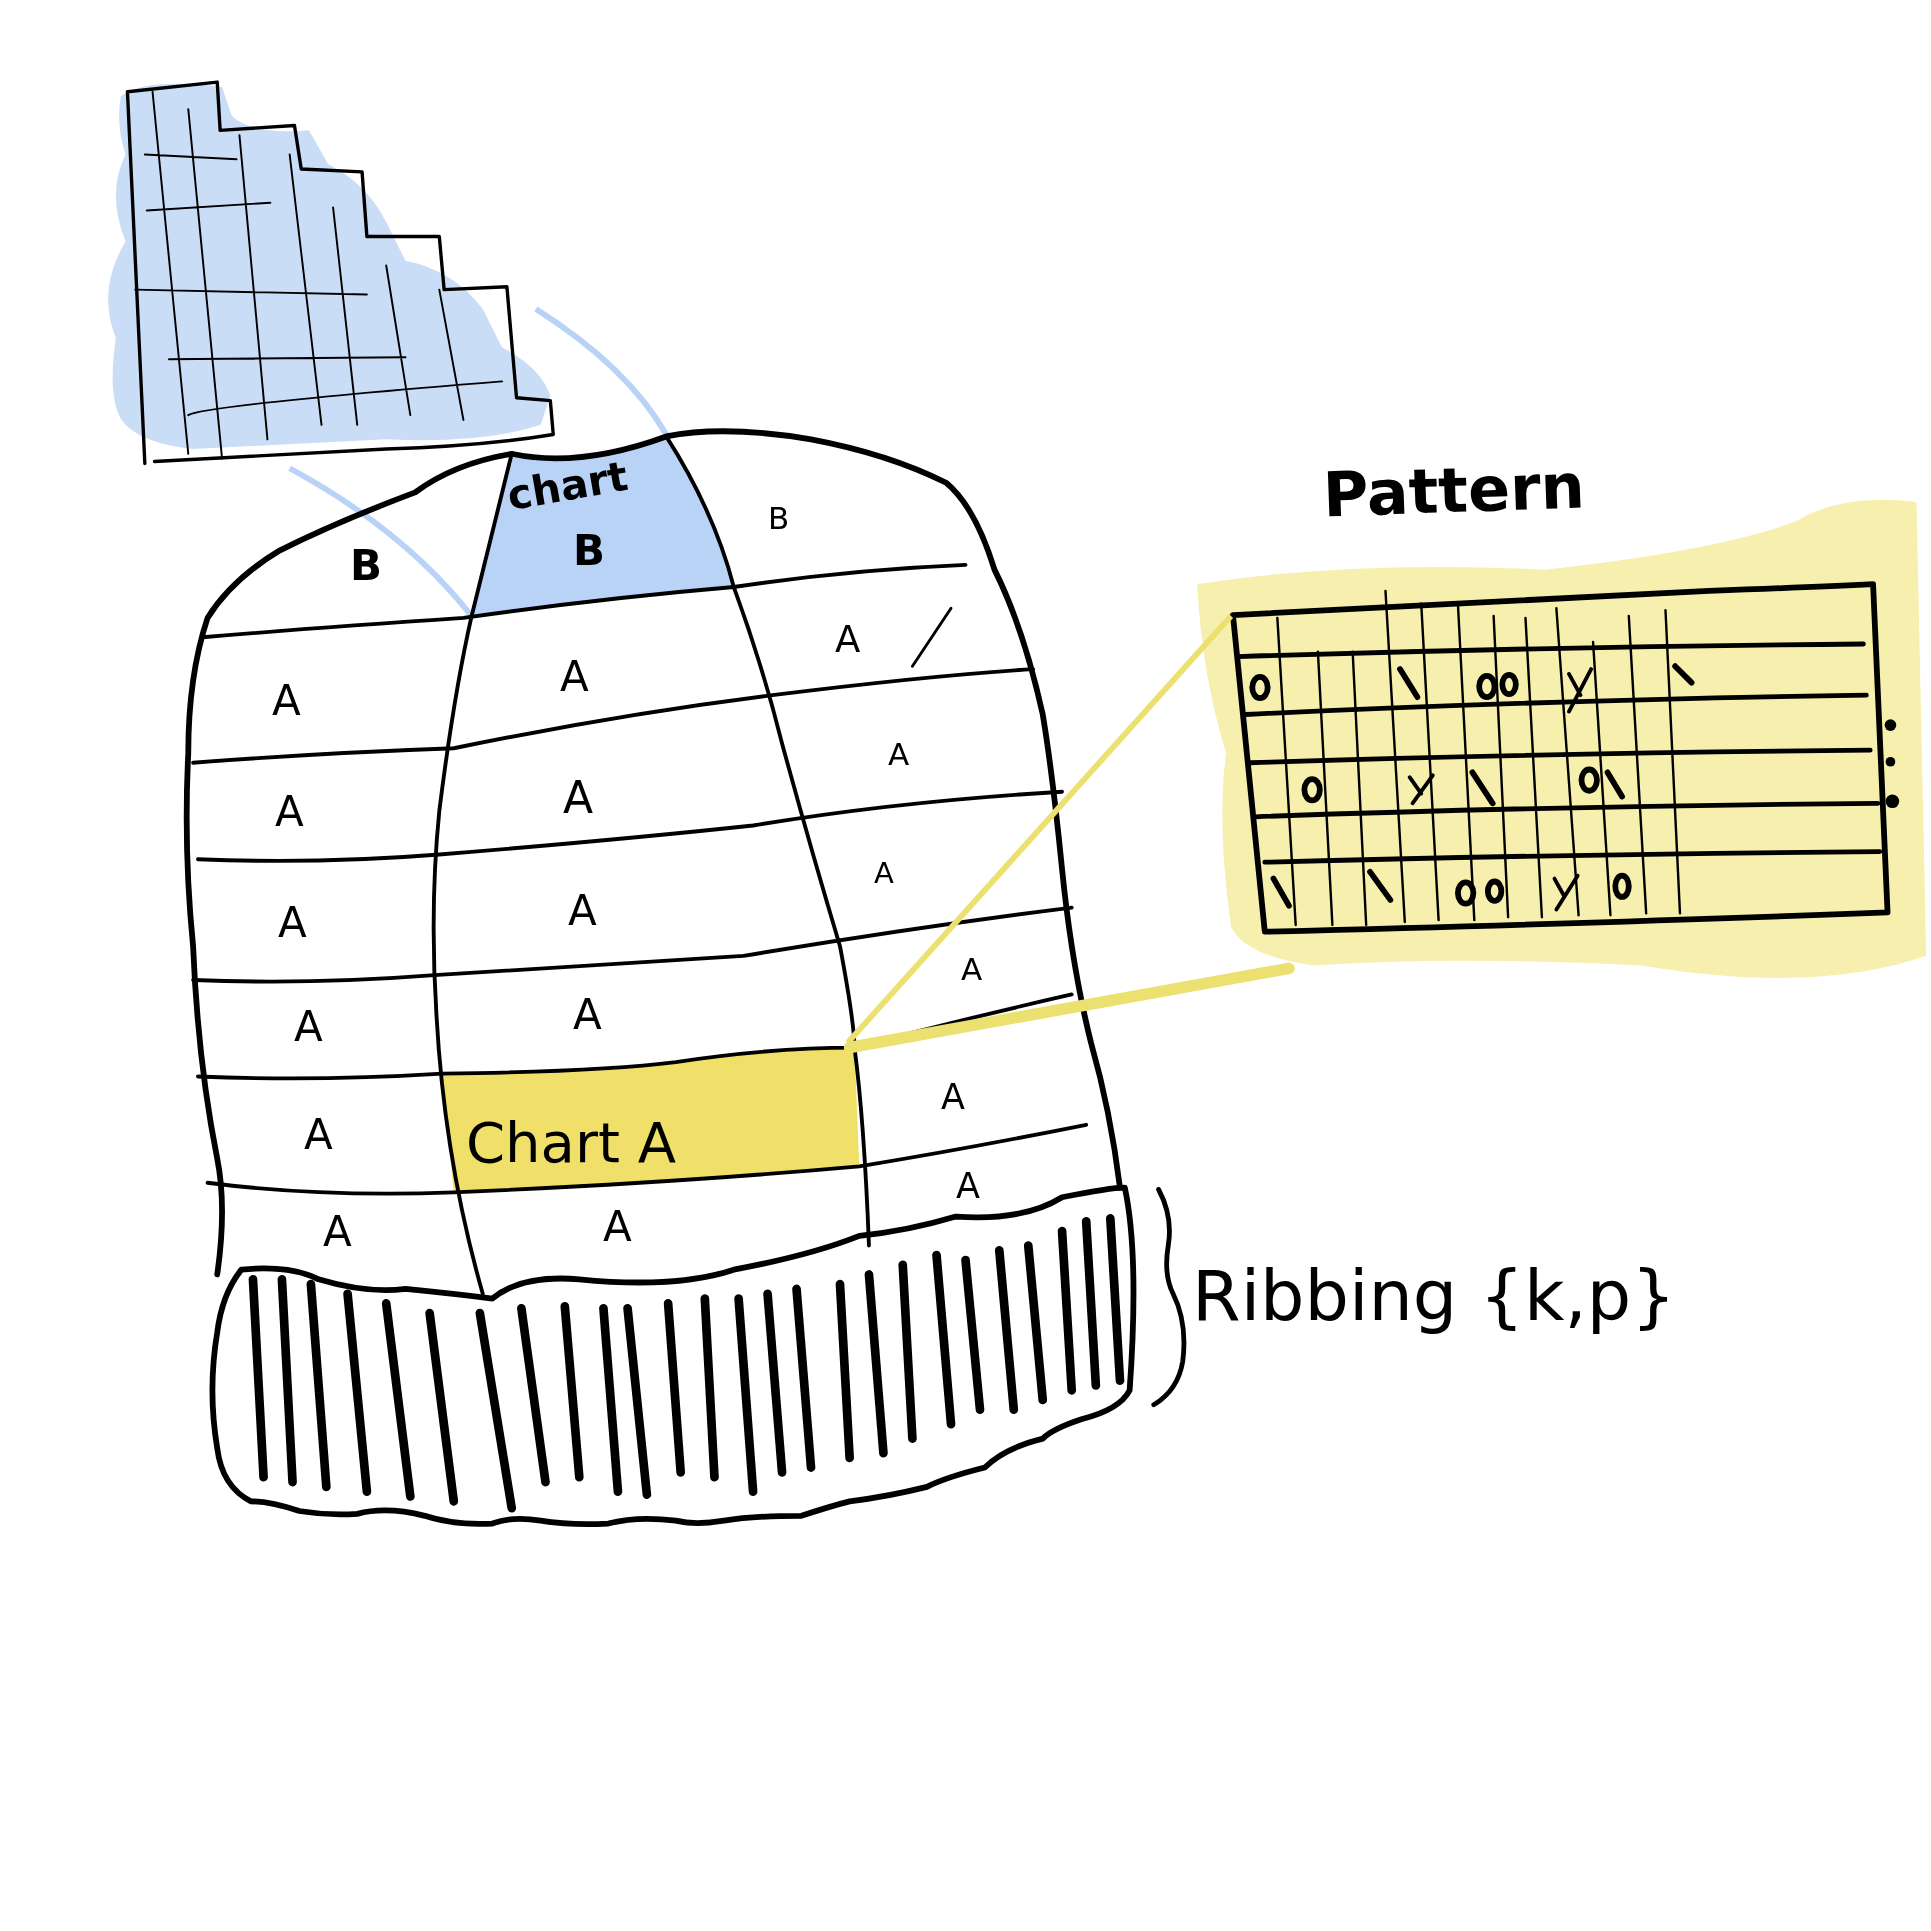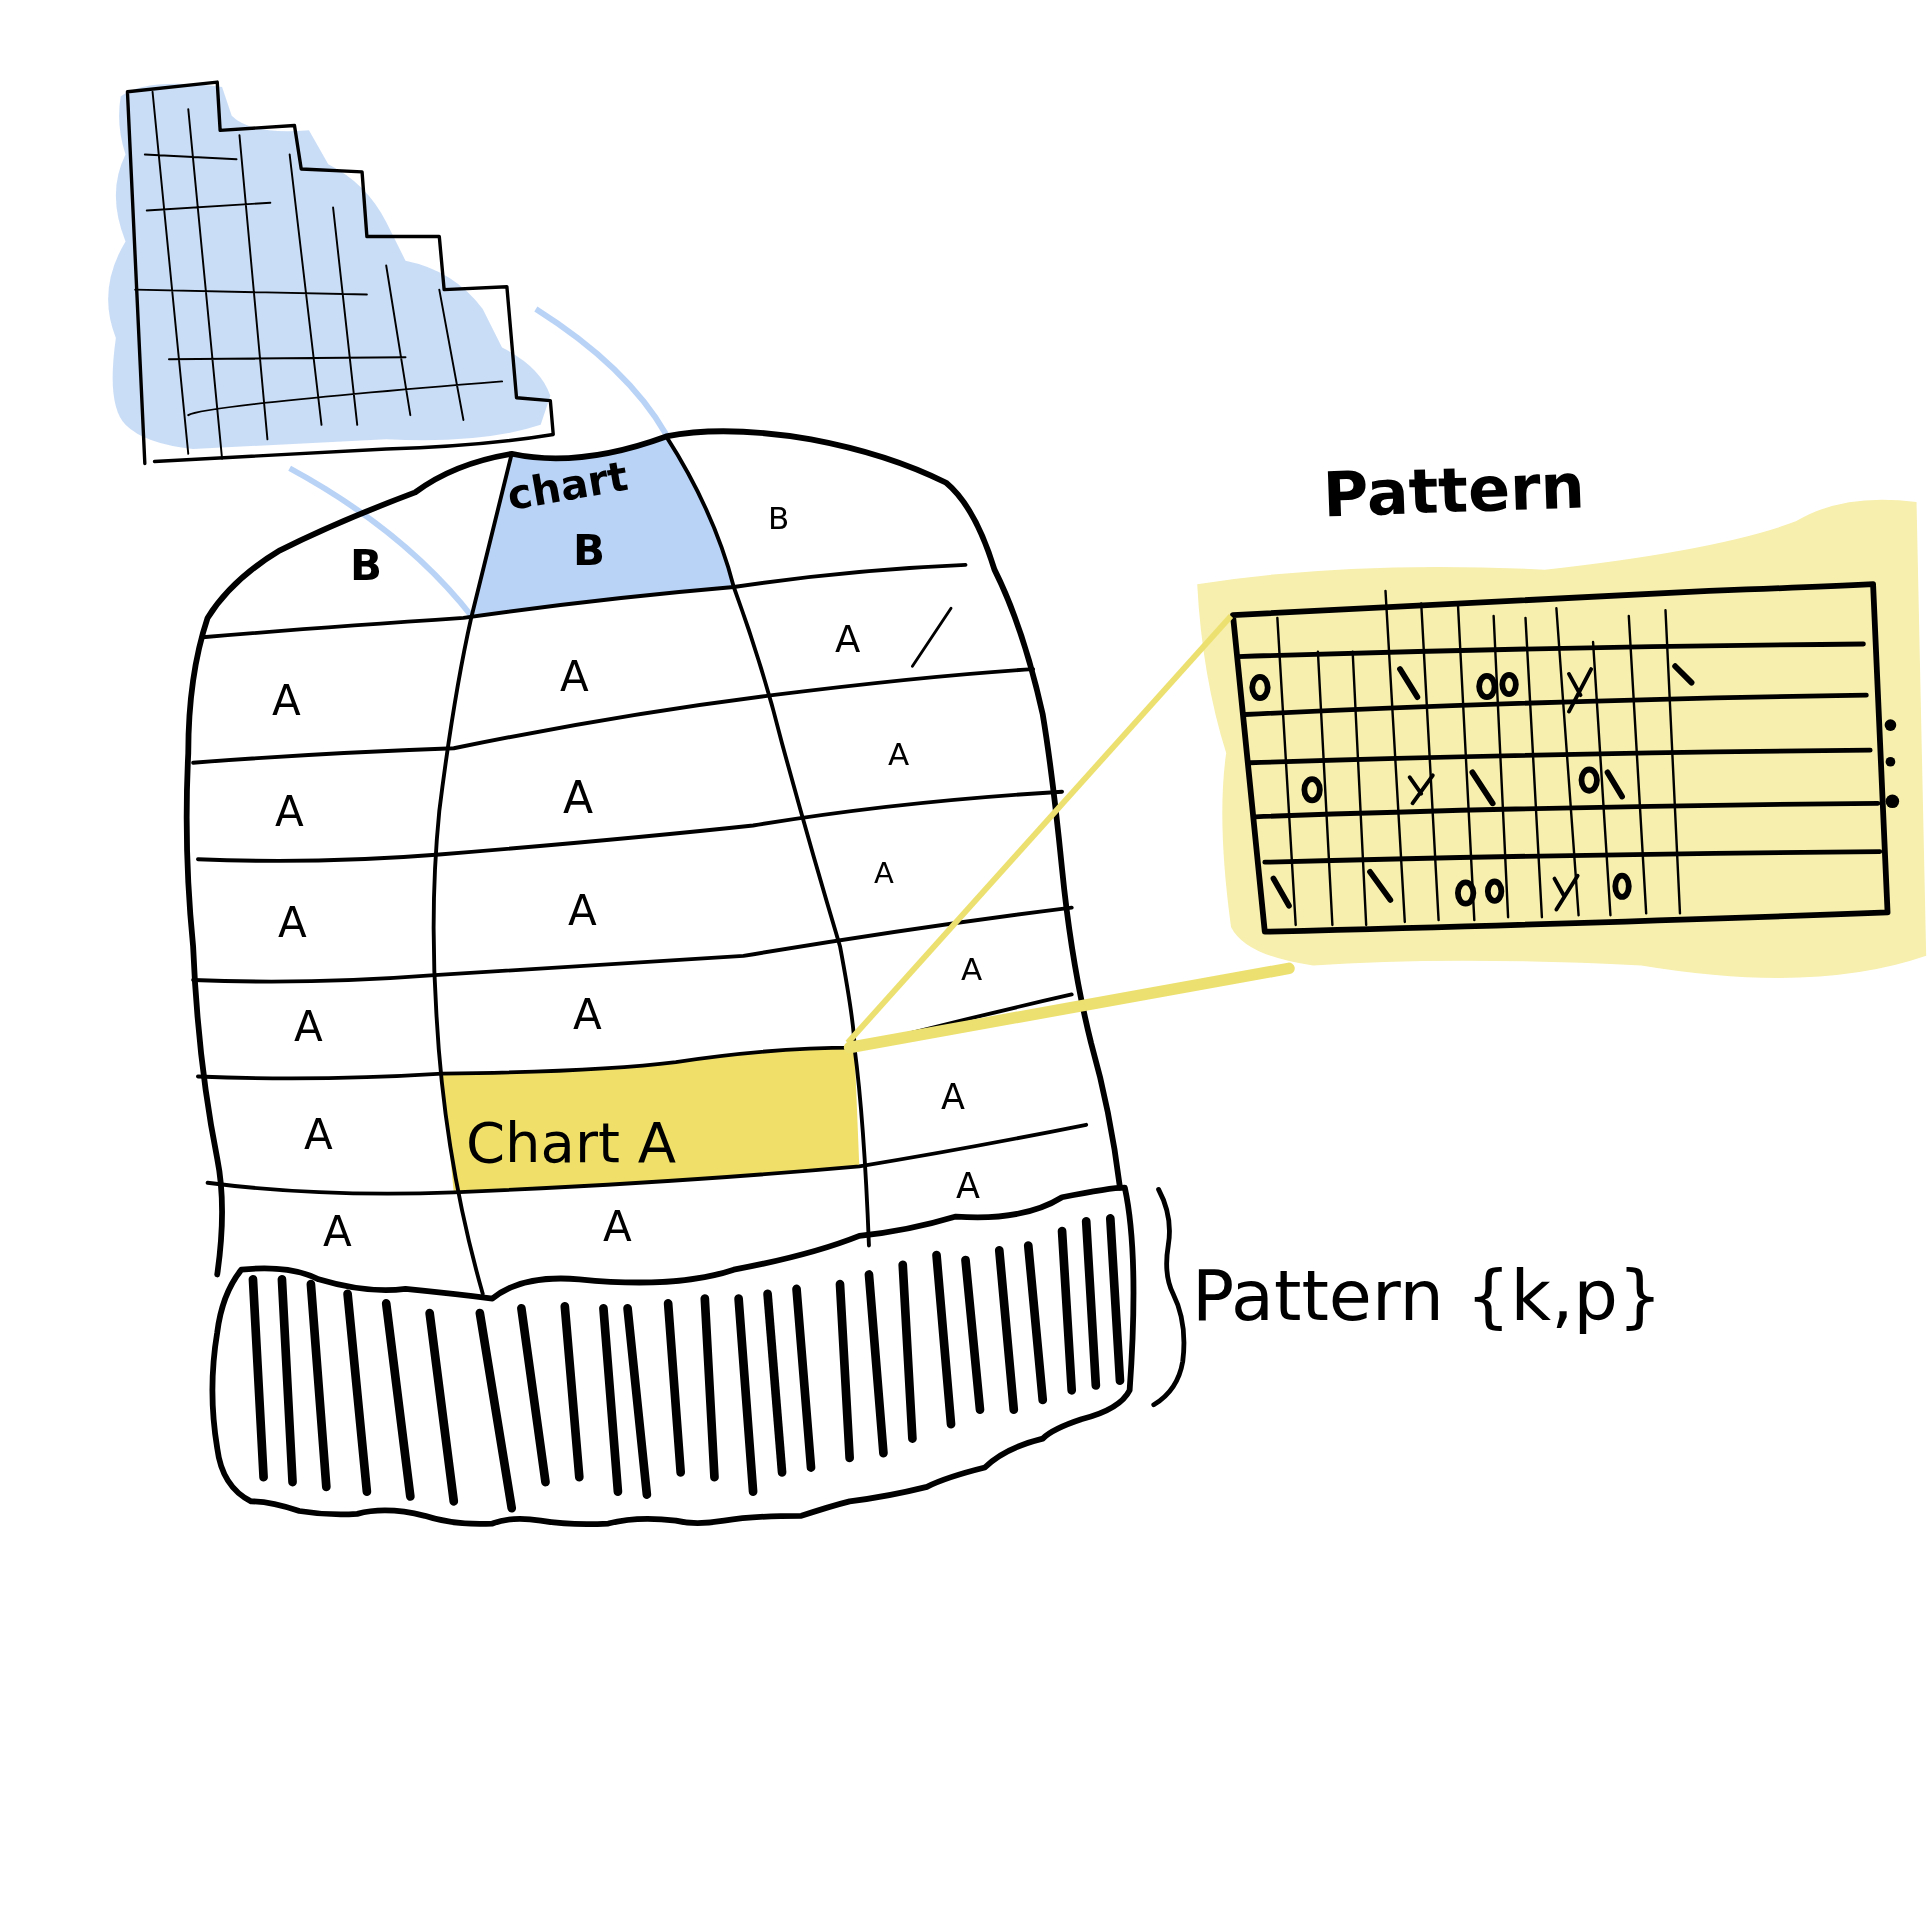--- a/index.html
+++ b/index.html
@@ -136,21 +136,21 @@
   <g>
     <path d="M878,1080 L1275,638" stroke="#ece170" stroke-width="6" fill="none"></path>
     <path d="M880,1085 L1335,1003" stroke="#ece170" stroke-width="12" fill="none" stroke-linecap="round"></path>
   </g>
 
   <path class="ink" stroke-width="5" d="M1200,1232 Q1215,1260 1210,1290 Q1205,1320 1215,1340 Q1230,1370 1225,1410 Q1220,1440 1195,1455"></path>
 </svg>
 
 <div class="label" style="left:1323px; top:454px; font-size:62px; font-weight:bold; transform:rotate(-2deg);">Pattern</div>
 
-<div class="label" style="left:1192px; top:1255px; font-size:70px;">Pattern {k,p}</div>
+<div class="label" style="left:1192px; top:1255px; font-size:70px;">Ribbing {k,p}</div>
 
 <div class="label" style="left:507px; top:462px; font-size:41px; font-weight:bold; transform:rotate(-10deg);">chart</div>
 <div class="label" style="left:573px; top:526px; font-size:42px; font-weight:bold;">B</div>
 
 <div class="label" style="left:466px; top:1096px; font-size:56px;margin-top:14px;">Chart A</div>
 
 <div class="label" style="left:350px; top:541px; font-size:42px; font-weight:bold;">B</div>
 <div class="label" style="left:768px; top:500px; font-size:31px;">B</div>
 
 <div class="label" style="left:272px; top:676px; font-size:42px;">A</div>

